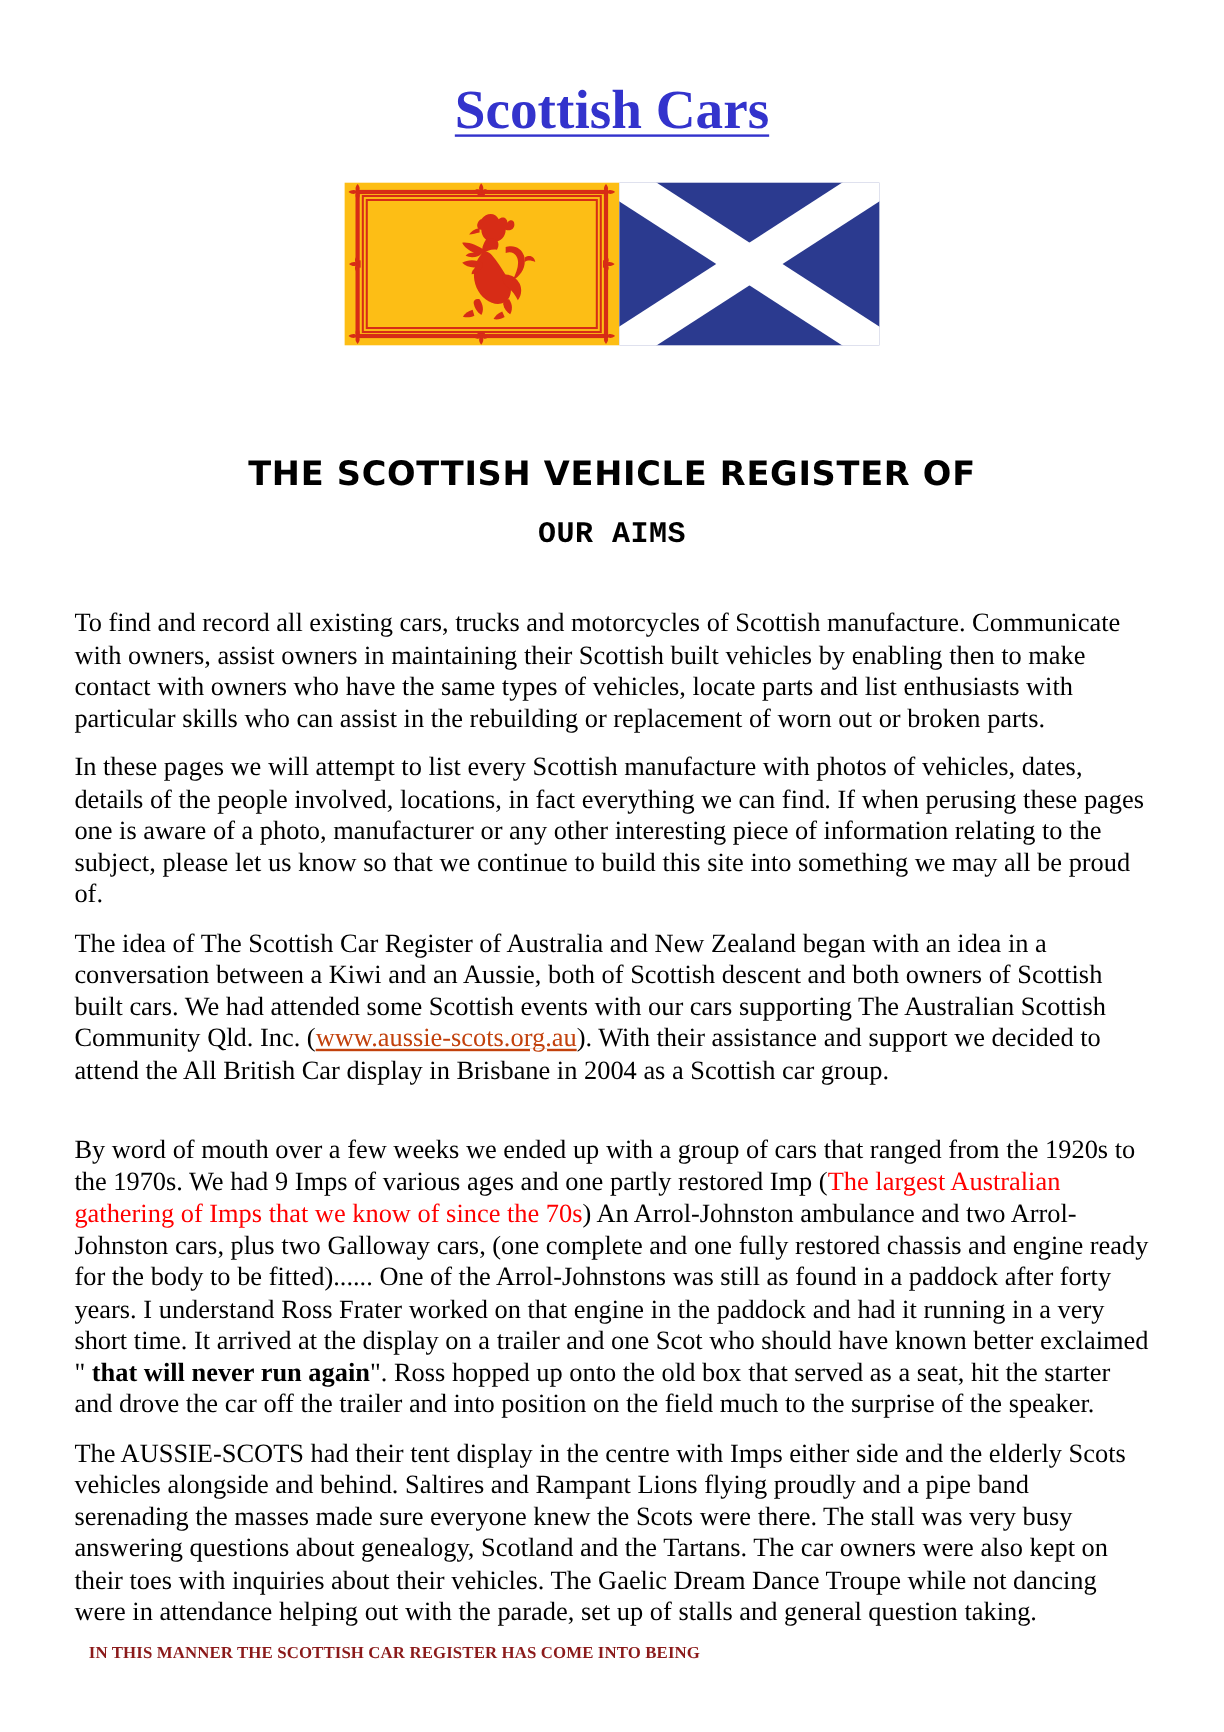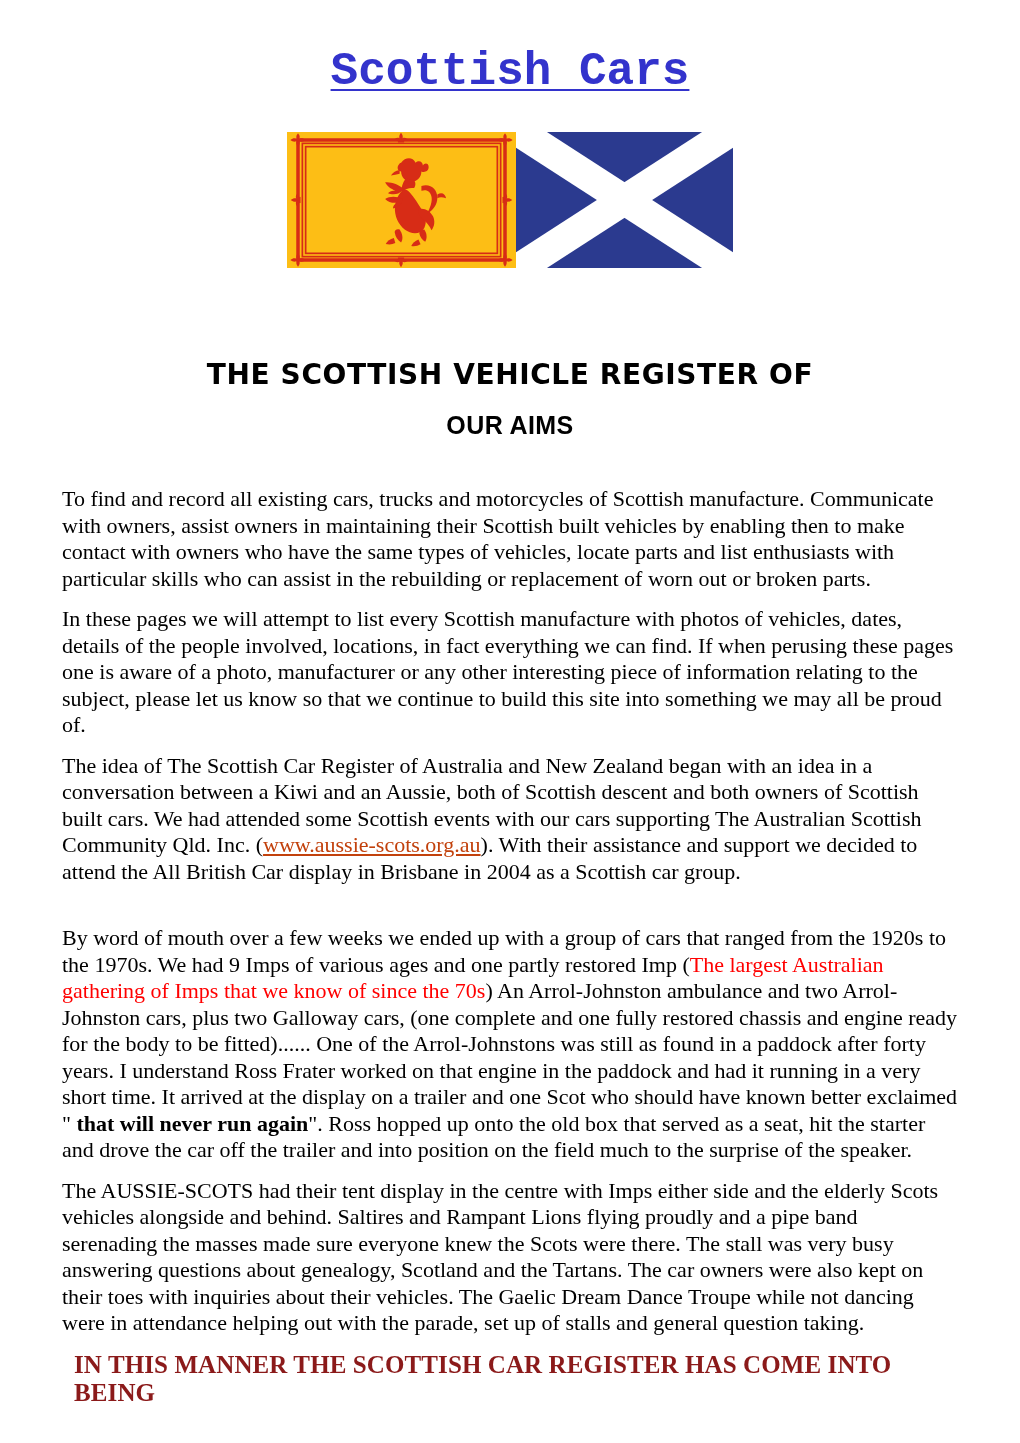--- a/index.html
+++ b/index.html
@@ -20,22 +20,22 @@
     width: 1020px;
     height: 1443px;
     box-sizing: border-box;
     padding: 0 62px;
   }
 
   
   .site-title {
     text-align: center;
     margin: 0;
-    padding-top: 48px;
-    font-family: Liberation Mono, monospace;
+    padding-top: 68px;
+    font-family: Liberation Serif, serif;
     font-size: 46px;
     font-weight: bold;
     line-height: 1.05;
     letter-spacing: 0px;
   }
   .site-title-link {
     color: #3333CC;
     text-decoration: underline;
     text-underline-offset: 5px;
     text-decoration-thickness: 2px;
@@ -67,21 +67,21 @@
     letter-spacing: 0.6px;
     line-height: 1.0;
   }
   .blue-heading-1 { margin-top: 93px; }
   .blue-heading-2 { margin-top: 26px; }
 
   .our-aims {
     text-align: center;
     margin: 0;
     margin-top: 22px;
-    font-family: Liberation Sans, sans-serif;
+    font-family: Liberation Mono, monospace;
     font-weight: bold;
     font-size: 25px;
     letter-spacing: 0.4px;
   }
 
   
   .body-copy { margin-top: 46px; }
 
   p.para {
     margin: 0 0 14px 0;
@@ -96,21 +96,21 @@
   .ext-link {
     color: #c2410c;
     text-decoration: underline;
     cursor: pointer;
   }
   .red-text { color: #FF0000; }
   .bold-quote { font-weight: bold; }
 
   .manner-line {
     margin: 6px 0 10px 12px;
-    font-size: 25px;
+    font-size: 14px;
     font-weight: bold;
     letter-spacing: 0.1px;
     color: #8B1A1A;
     font-family: "Liberation Serif", "DejaVu Serif", serif;
   }
 </style>
 </head>
 <body>
 
 <div class="page">

